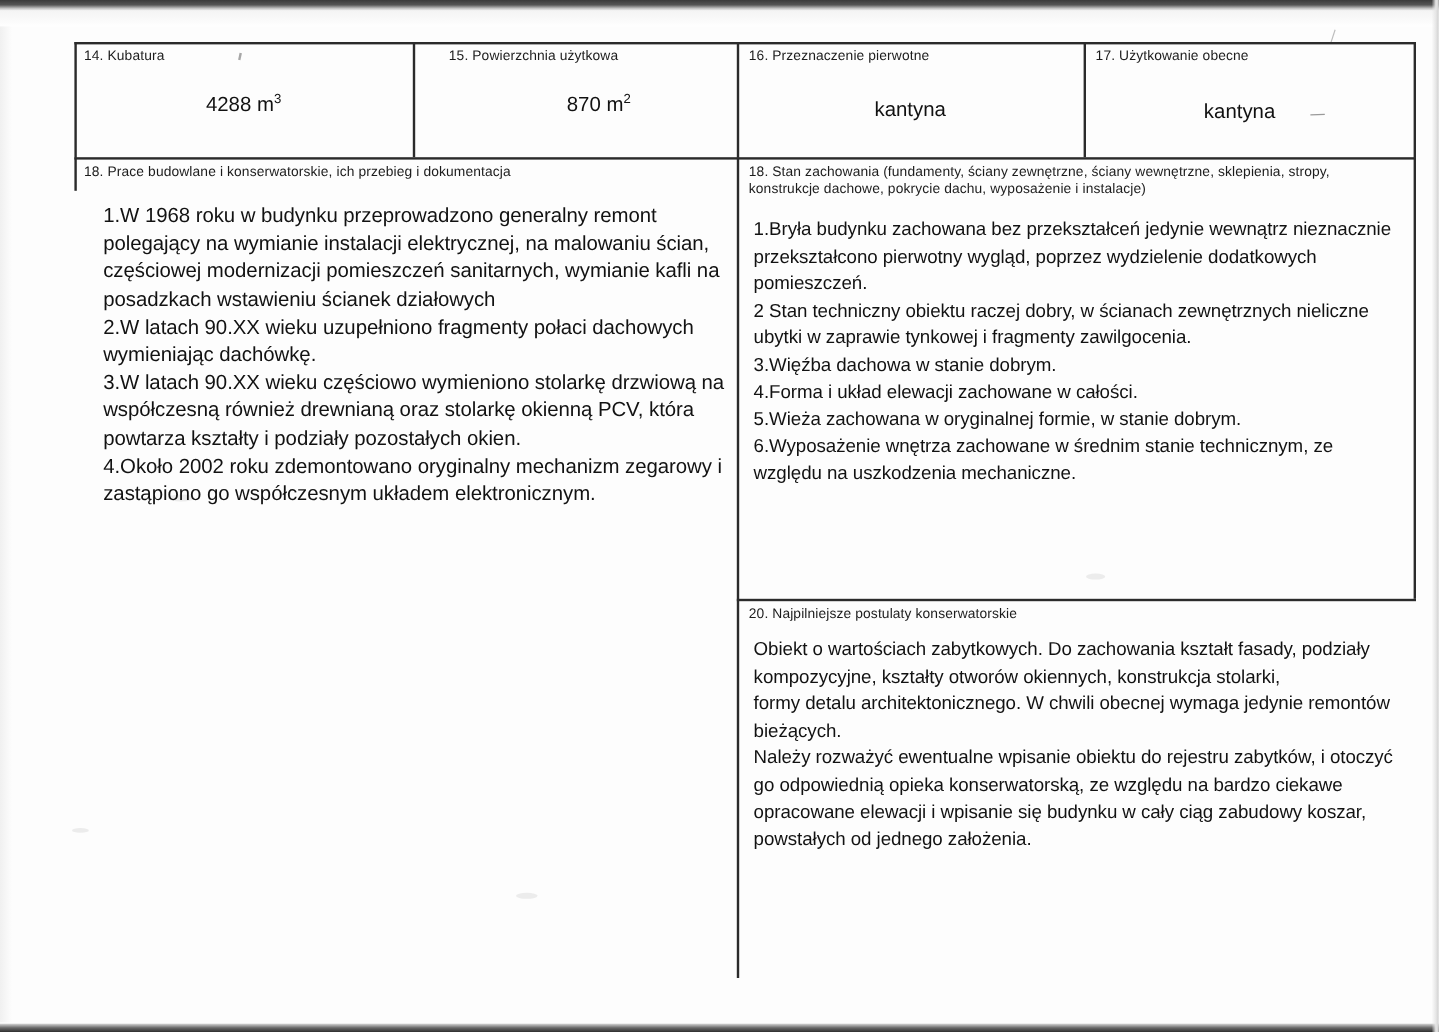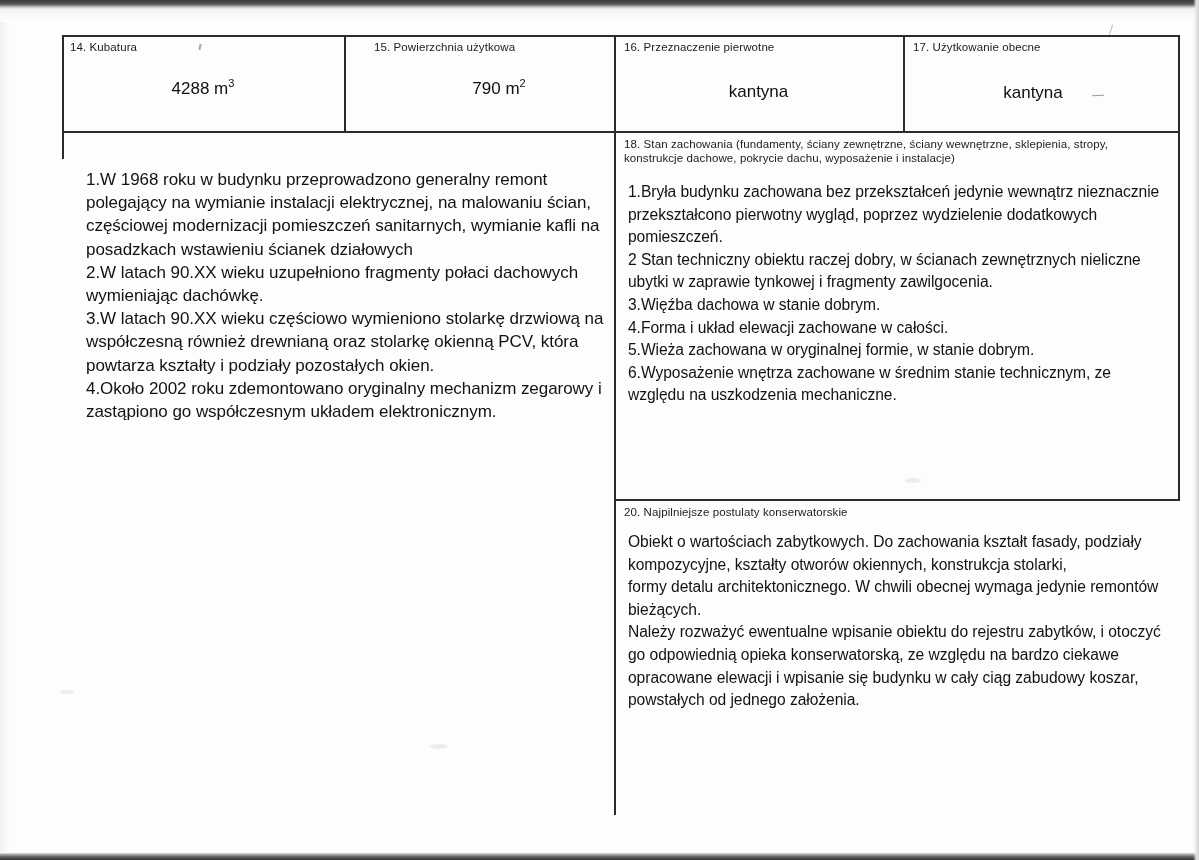--- a/index.html
+++ b/index.html
@@ -173,35 +173,36 @@
   <div class="cell" style="left:0px; top:0px; width:282px; height:96px;">
     <div class="field-label" style="position:absolute; left:8px; top:5px;">14. Kubatura</div>
     <div class="field-value-center" style="position:absolute; left:0px; top:42px; width:282px;">
       <span>4288 m</span><span class="sup">3</span>
     </div>
   </div>
 
   <div class="cell" style="left:282px; top:0px; width:270px; height:124px;margin-left:20px;">
     <div class="field-label" style="position:absolute; left:10px; top:5px;">15. Powierzchnia użytkowa</div>
     <div class="field-value-center" style="position:absolute; left:0px; top:42px; width:270px;">
-      <span>790 m</span><span class="sup">2</span>
+      <span>870 m</span><span class="sup">2</span>
     </div>
   </div>
 
   <div class="cell" style="left:552px; top:0px; width:289px; height:96px;">
     <div class="field-label" style="position:absolute; left:10px; top:5px;">16. Przeznaczenie pierwotne</div>
     <div class="field-value-center" style="position:absolute; left:0px; top:47px; width:289px;">kantyna</div>
   </div>
 
   <div class="cell" style="left:841px; top:0px; width:314px; height:96px;">
     <div class="field-label" style="position:absolute; left:10px; top:5px;">17. Użytkowanie obecne</div>
     <div class="field-value-center" style="position:absolute; left:0px; top:48px; width:260px;">kantyna</div>
   </div>
 
   <div class="cell" style="left:0px; top:96px; width:552px; height:684px;">
+    <div class="field-label" style="position:absolute; left:8px; top:6px;">18. Prace budowlane i konserwatorskie, ich przebieg i dokumentacja</div>
     <div class="body-text" style="position:absolute; left:24px; top:37px; width:518px;">1.W 1968 roku  w budynku  przeprowadzono generalny remont polegający na wymianie instalacji elektrycznej, na malowaniu ścian, częściowej modernizacji pomieszczeń sanitarnych, wymianie kafli na posadzkach  wstawieniu ścianek działowych
 2.W latach 90.XX wieku uzupełniono fragmenty połaci dachowych wymieniając dachówkę.
 3.W latach 90.XX wieku częściowo wymieniono stolarkę drzwiową  na współczesną również drewnianą oraz stolarkę okienną PCV, która powtarza kształty i podziały pozostałych okien.
 4.Około 2002 roku zdemontowano oryginalny mechanizm zegarowy i zastąpiono go współczesnym układem elektronicznym.</div>
   </div>
 
   <div class="cell" style="left:552px; top:96px; width:566px; height:368px;">
     <div class="field-label" style="position:absolute; left:10px; top:6px; width:540px;">18. Stan zachowania (fundamenty, ściany zewnętrzne, ściany wewnętrzne, sklepienia, stropy,
 konstrukcje dachowe, pokrycie dachu, wyposażenie i instalacje)</div>
     <div class="body-text-r" style="position:absolute; left:14px; top:50px; width:548px;">1.Bryła budynku zachowana bez przekształceń jedynie wewnątrz  nieznacznie

